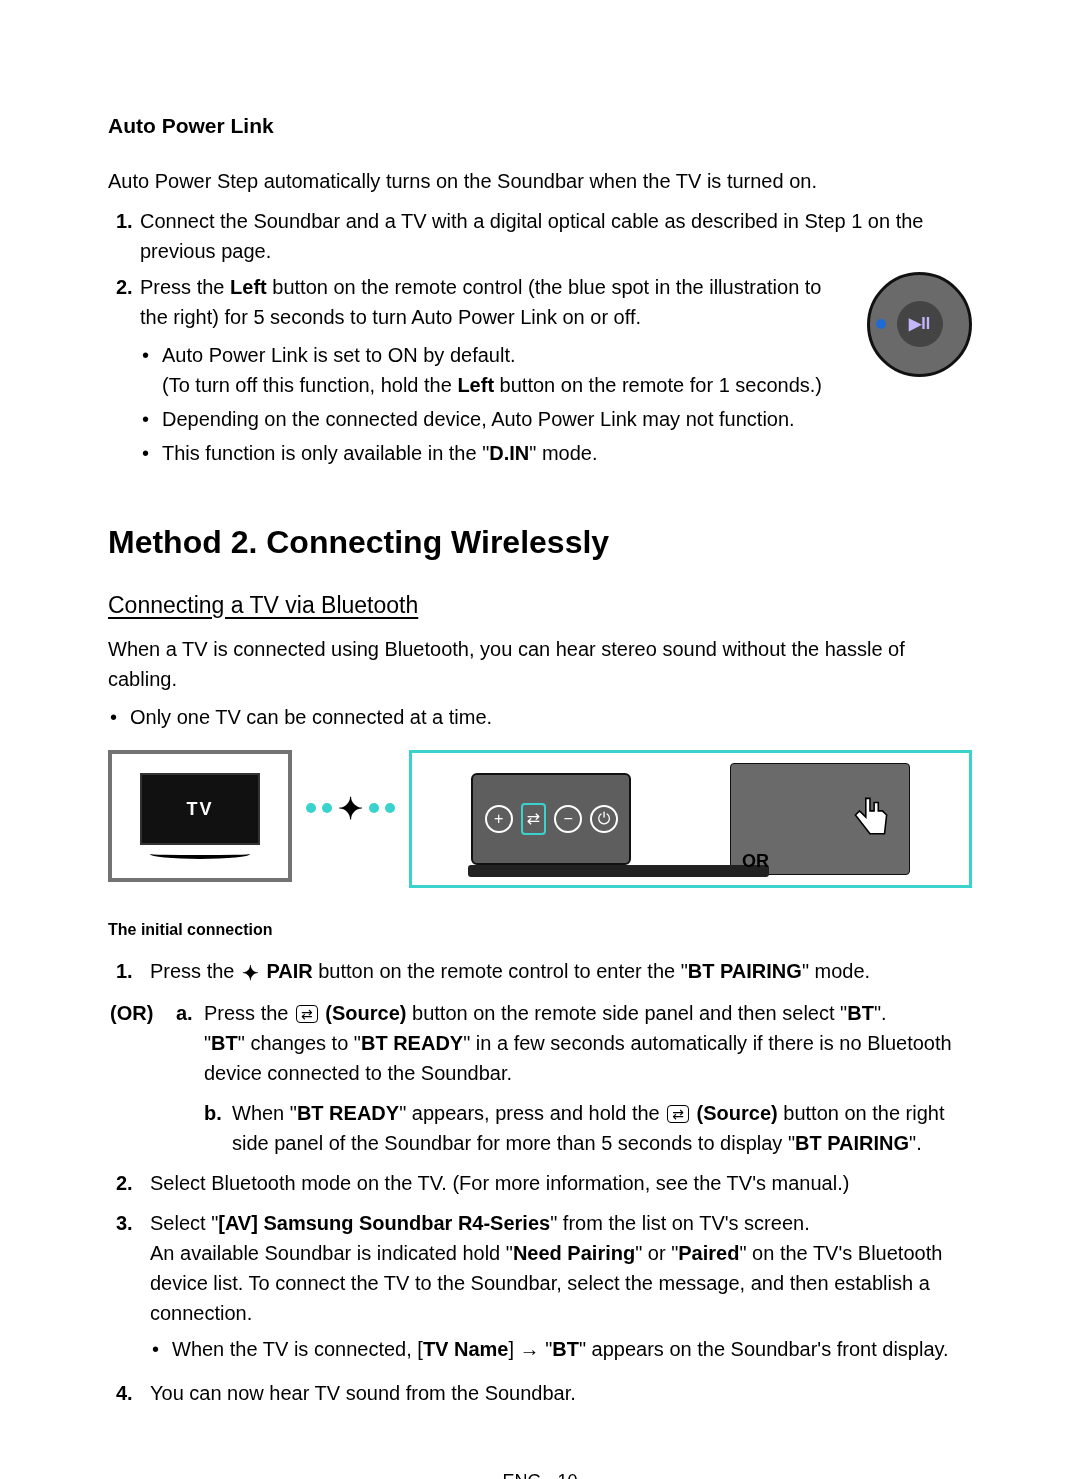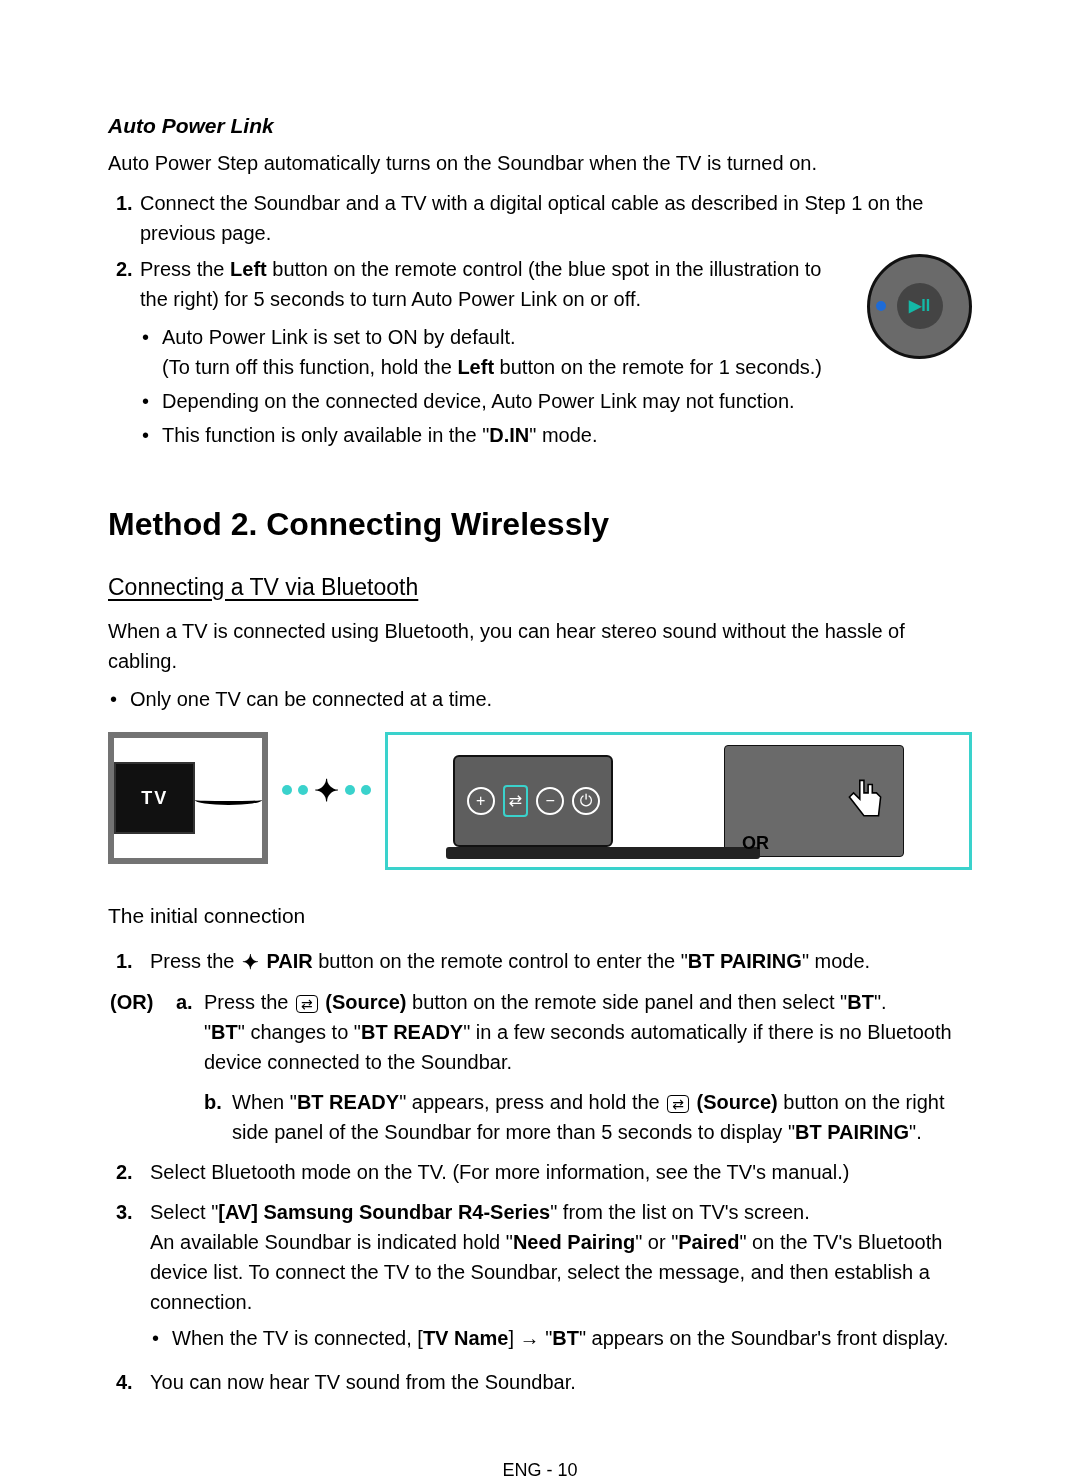--- a/index.html
+++ b/index.html
@@ -9,58 +9,57 @@
       background: #fff;
       width: 1080px;
       margin: 0 auto;
       padding: 110px 108px 60px 108px;
       font-size: 20px;
       line-height: 1.5;
     }
     h4.section-title {
       font-weight: bold;
       font-size: 21px;
-      margin-bottom: 6px;
-      font-style: italic;
+      margin-bottom: 24px;
     }
     .auto-power-desc { margin-bottom: 10px; }
     ol.numbered { list-style: none; padding-left: 0; }
     ol.numbered > li { display: flex; margin-bottom: 6px; }
     ol.numbered > li .num { font-weight: bold; min-width: 32px; padding-left: 8px; }
     ol.numbered > li .content { flex: 1; }
     ul.bulleted { list-style: none; padding-left: 0; }
     ul.bulleted > li { position: relative; padding-left: 22px; margin-bottom: 4px; }
     ul.bulleted > li::before { content: "•"; position: absolute; left: 2px; font-size: 20px; }
     .remote-float { float: right; margin: 0 0 0 16px; }
     .remote-circle {
       width: 105px; height: 105px; border-radius: 50%; background: #6a6a6a;
       border: 3px solid #111; position: relative;
     }
     .remote-inner {
       position: absolute; top: 50%; left: 50%; width: 46px; height: 46px; border-radius: 50%;
       background: #444; transform: translate(-50%, -50%);
-      display:flex; align-items:center; justify-content:center; color:#14b8a6; font-size:16px; font-weight:bold;
+      display:flex; align-items:center; justify-content:center; color:#c4b5fd; font-size:16px; font-weight:bold;
     }
     .left-spot {
       position: absolute; top: 50%; left: 6px; width: 10px; height: 10px; border-radius: 50%;
       background: #1e6bd6; transform: translateY(-50%);
     }
     .clear { clear: both; }
     h2.method-title {
       font-size: 32px; font-weight: bold; margin-top: 46px; margin-bottom: 22px;
     }
     h3.sub-title {
       font-size: 23px; font-weight: normal; text-decoration: underline;
       text-underline-offset: 4px; margin-bottom: 12px;
     }
     .intro-text { margin-bottom: 8px; }
     .diagram-row { display: flex; gap: 14px; margin: 18px 0 30px 0; }
     .diagram-tv {
-      width: 160px; border: 6px solid #737373; height: 132px; position: relative;
-      display:flex; flex-direction:row; align-items:center; justify-content:center;
+      width: 184px; border: 4px solid #737373; height: 132px; position: relative;
+      display:flex; flex-direction:column; align-items:center; justify-content:center;
     }
     .tv-screen {
       width: 120px; height: 72px; background: #111; border: 2px solid #333;
       display:flex; align-items:center; justify-content:center; color:#fff; font-weight:bold;
       font-size:18px; letter-spacing: 2px;
     }
     .tv-stand { width: 100px; height: 10px; border-bottom: 4px solid #000; border-radius: 0 0 50% 50%; margin-top:4px; }
     .bt-between { display:flex; align-items:center; gap:6px; margin-top: -22px; }
     .bt-dot { width:10px; height:10px; border-radius:50%; background:#3ad2cc; }
     .bt-icon-big { font-size: 30px; color:#000; font-weight:bold; }
@@ -87,21 +86,21 @@
     .hand-icon svg { width:100%; height:100%; }
     .inline-icon {
       display:inline-flex; align-items:center; justify-content:center;
       vertical-align: middle;
     }
     .bt-glyph { font-size: 20px; font-weight:bold; margin: 0 2px; }
     .source-glyph {
       display:inline-flex; border:1.5px solid #000; border-radius:4px; padding:1px 4px;
       font-size:14px; margin:0 2px; vertical-align:middle; line-height:1;
     }
-    .initial-title { font-weight:normal; font-size:21px; margin: 18px 0 14px; }
+    .initial-title { font-weight:bold; font-size:16px; margin: 18px 0 14px; }
     .step-row { display:flex; margin-bottom:10px; }
     .step-marker { min-width:42px; font-weight:bold; padding-left:8px; }
     .step-content { flex:1; }
     .sub-row { display:flex; margin-bottom:10px; padding-left:0; }
     .sub-row .or-cell { min-width:68px; font-weight:bold; padding-left:2px; }
     .sub-row .letter-cell { min-width:28px; font-weight:bold; }
     .sub-row .sub-content { flex:1; }
     .indent-sub { margin-left: 96px; margin-bottom:10px; display:flex; }
     .footer-page { text-align:center; font-size:18px; margin-top:60px; }
     b { font-weight: bold; }

